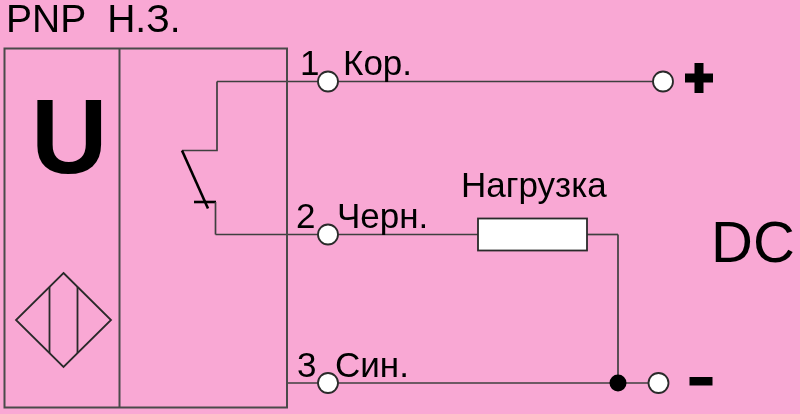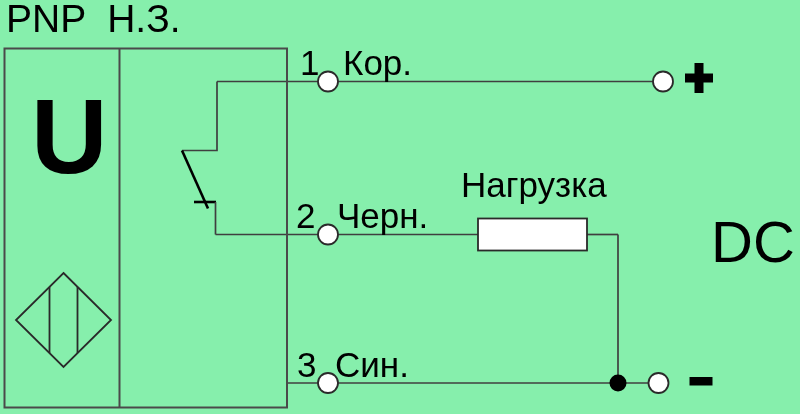--- a/index.html
+++ b/index.html
@@ -4,21 +4,21 @@
 <style>
   html, body {
     margin: 0;
     padding: 0;
     background: #ffffff;
   }
   .stage {
     position: relative;
     width: 800px;
     height: 414px;
-    background: #86efac;
+    background: #f9a8d4;
     overflow: hidden;
     font-family: "Liberation Sans", "DejaVu Sans", sans-serif;
   }
   svg { display: block; }
   svg text {
     white-space: pre;
     fill: #000000;
     font-family: "Liberation Sans", "DejaVu Sans", sans-serif;
   }
   .t-title   { font-size: 39px; }

